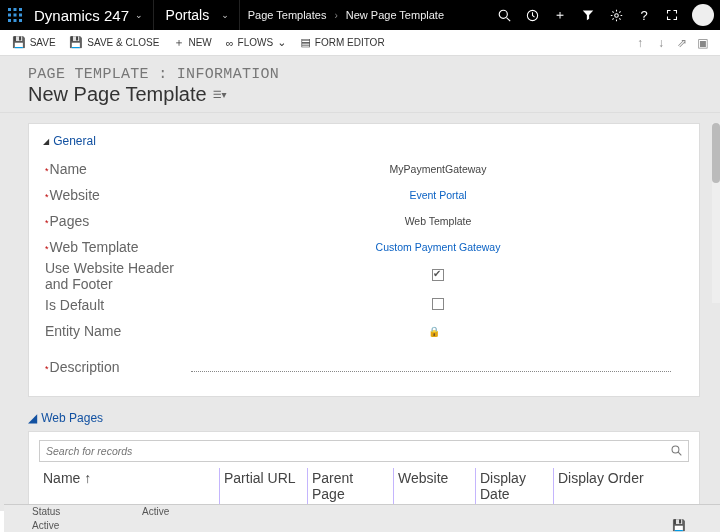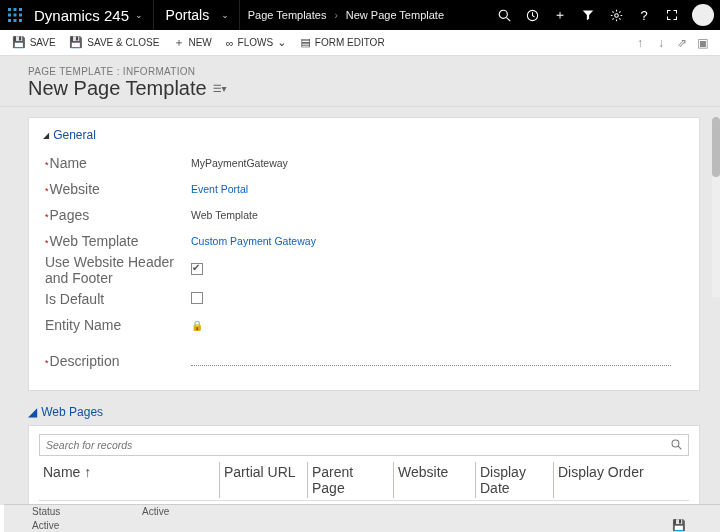--- a/index.html
+++ b/index.html
@@ -20,37 +20,37 @@
 
   
   .toolbar { height:26px; background:#fff; border-bottom:1px solid #ddd; display:flex; align-items:center; padding:0 8px; gap:6px; }
   .tool { display:flex; align-items:center; gap:4px; font-size:10px; color:#333; cursor:pointer; padding:2px 4px; }
   .tool .ic { font-size:11px; }
   .tool-right { margin-left:auto; display:flex; gap:3px; }
   .tool-right .tic { width:18px; height:18px; display:flex; align-items:center; justify-content:center; color:#888; cursor:pointer; font-size:12px; }
 
   
   .band { background:#e8e8e8; padding:10px 18px 6px 28px; border-bottom:1px solid #ddd; }
-  .band .pretitle { font-size:10px; color:#777; letter-spacing:.3px; }
+  .band .pretitle { font-size:15px; color:#777; letter-spacing:.3px;font-family:Liberation Mono, monospace; }
   .band .title { font-size:20px; font-weight:300; color:#333; display:flex; align-items:center; gap:6px; }
   .band .menu-ic { font-size:10px; color:#666; cursor:pointer; }
 
   
   .content { background:#e8e8e8; height:calc(532px - 30px - 26px - 50px - 28px); overflow:auto; padding:10px 20px 0 28px; position:relative; }
   .scrollbar-fake { position:absolute; top:10px; right:0; width:8px; height:180px; background: linear-gradient(#eee,#eee); }
   .scrollbar-fake .thumb { width:8px; height:60px; background:#bbb; border-radius:4px; }
 
   .panel { background:#fff; border:1px solid #dcdcdc; padding:10px 14px 16px 14px; margin-bottom:14px; }
   .sect-head { color:#1251a1; font-size:12px; font-weight:400; margin-bottom:8px; display:flex; align-items:center; gap:4px; }
   .sect-head .tri { font-size:8px; color:#333; cursor:pointer; }
 
   .form-row { display:flex; align-items:center; min-height:26px; }
   .form-label { width:148px; font-size:14px; color:#666; padding-left:2px; }
   .form-label.req::before { content:"*"; color:#b00; margin-right:1px; font-size:9px; }
-  .form-val { flex:1; font-size:10.5px; color:#444; }
+  .form-val { flex:1; font-size:10.5px; color:#444;text-align:center; }
   .form-val.link { color:#0b62c4; cursor:pointer; }
   .form-val.longdash { border-bottom:1px dotted #888; height:3px; margin-top:6px; flex:1; max-width:480px; }
   .check { width:12px; height:12px; border:1px solid #888; display:inline-block; background:#fff; position:relative; }
   .check.on::after { content:"✔"; position:absolute; top:-2px; left:0; font-size:10px; color:#555; }
   .lock { font-size:10px; color:#888; margin-right:6px; }
 
   .sect-head2 { color:#1251a1; font-size:12px; margin:10px 0 6px 0; display:flex; align-items:center; gap:4px; }
   .searchbar { display:flex; align-items:center; border:1px solid #ccc; height:22px; padding:0 6px; margin-bottom:6px; }
   .searchbar input { flex:1; border:none; outline:none; font-size:10.5px; color:#555; background:transparent; font-style:italic; }
   .searchbar .sic { color:#888; cursor:pointer; font-size:11px; }
@@ -83,21 +83,21 @@
           <rect x="11" width="3" height="3"></rect>
           <rect y="5.5" width="3" height="3"></rect>
           <rect x="5.5" y="5.5" width="3" height="3"></rect>
           <rect x="11" y="5.5" width="3" height="3"></rect>
           <rect y="11" width="3" height="3"></rect>
           <rect x="5.5" y="11" width="3" height="3"></rect>
           <rect x="11" y="11" width="3" height="3"></rect>
         </g>
       </svg>
   </div>
-  <div class="brand">Dynamics 245</div>
+  <div class="brand">Dynamics 247</div>
   <div class="chev">⌄</div>
   <div class="divider"></div>
   <div class="sect">Portals</div>
   <div class="chev">⌄</div>
   <div class="divider"></div>
   <div class="crumb">Page Templates</div>
   <div class="crumb-sep">›</div>
   <div class="crumb">New Page Template</div>
   <div class="spacer"></div>
   <div class="topicon">

